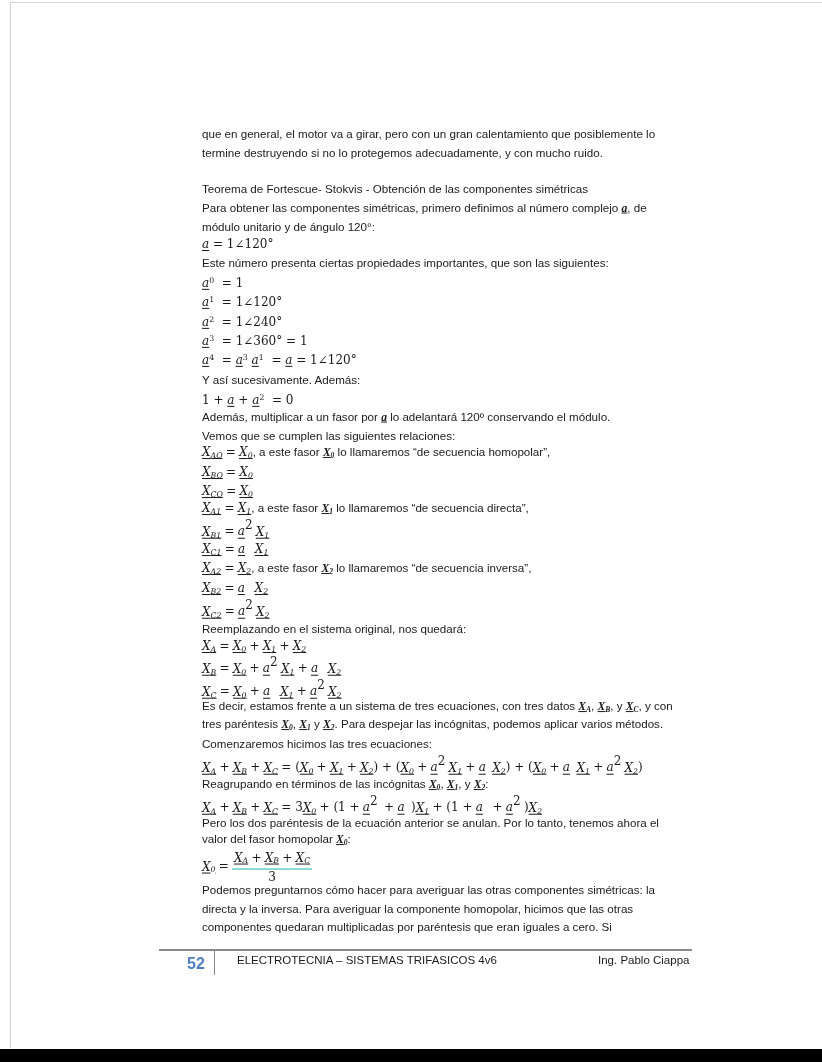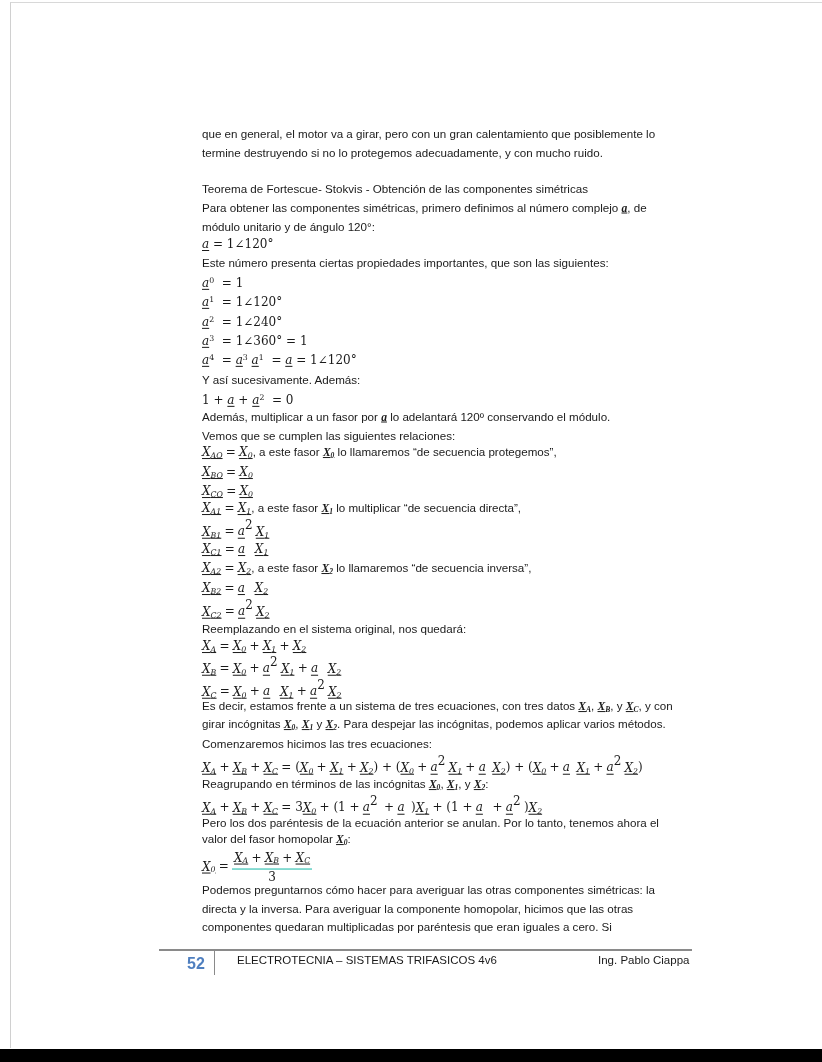--- a/index.html
+++ b/index.html
@@ -61,40 +61,40 @@
     <div class="line m" style="top:337px"><span class="mi u">a</span><sup>3</sup>&nbsp; <span>= 1∠360° = 1</span></div>
     <div class="line m" style="top:356px"><span class="mi u">a</span><sup>4</sup>&nbsp; <span>=</span> <span class="mi u">a</span><sup>3</sup> <span class="mi u">a</span><sup>1</sup>&nbsp; <span>=</span> <span class="mi u">a</span> <span>= 1∠120°</span></div>
 
     <div class="line" style="top:377px">Y así sucesivamente. Además:</div>
 
     <div class="line m" style="top:396px"><span>1 +</span> <span class="mi u">a</span> <span>+</span> <span class="mi u">a</span><sup>2</sup>&nbsp; <span>= 0</span></div>
 
     <div class="line" style="top:414px"><span>Además, multiplicar a un fasor por </span><span class="bi">a</span><span> lo adelantará 120º conservando el módulo.</span></div>
     <div class="line" style="top:433px">Vemos que se cumplen las siguientes relaciones:</div>
 
-    <div class="line" style="top:451px"><span class="mi u"><span>X</span><sub>AO</sub></span> <span class="m">=</span> <span class="mi u"><span>X</span><sub>0</sub></span><span>, a este fasor </span><span class="bi"><span>X</span><sub>0</sub></span><span> lo llamaremos “de secuencia protegemos”,</span></div>
+    <div class="line" style="top:451px"><span class="mi u"><span>X</span><sub>AO</sub></span> <span class="m">=</span> <span class="mi u"><span>X</span><sub>0</sub></span><span>, a este fasor </span><span class="bi"><span>X</span><sub>0</sub></span><span> lo llamaremos “de secuencia homopolar”,</span></div>
     <div class="line" style="top:471px"><span class="mi u"><span>X</span><sub>BO</sub></span> <span class="m">=</span> <span class="mi u"><span>X</span><sub>0</sub></span></div>
     <div class="line" style="top:490px"><span class="mi u"><span>X</span><sub>CO</sub></span> <span class="m">=</span> <span class="mi u"><span>X</span><sub>0</sub></span></div>
 
-    <div class="line" style="top:507px"><span class="mi u"><span>X</span><sub>A1</sub></span> <span class="m">=</span> <span class="mi u"><span>X</span><sub>1</sub></span><span>, a este fasor </span><span class="bi"><span>X</span><sub>1</sub></span><span> lo multiplicar “de secuencia directa”,</span></div>
+    <div class="line" style="top:507px"><span class="mi u"><span>X</span><sub>A1</sub></span> <span class="m">=</span> <span class="mi u"><span>X</span><sub>1</sub></span><span>, a este fasor </span><span class="bi"><span>X</span><sub>1</sub></span><span> lo llamaremos “de secuencia directa”,</span></div>
     <div class="line" style="top:527px"><span class="mi u"><span>X</span><sub>B1</sub></span> <span class="m">=</span> <span class="mi u">a</span><sup class="m">2</sup> <span class="mi u"><span>X</span><sub>1</sub></span></div>
     <div class="line" style="top:548px"><span class="mi u"><span>X</span><sub>C1</sub></span> <span class="m">=</span> <span class="mi u">a</span>&nbsp;&nbsp; <span class="mi u"><span>X</span><sub>1</sub></span></div>
 
     <div class="line" style="top:567px"><span class="mi u"><span>X</span><sub>A2</sub></span> <span class="m">=</span> <span class="mi u"><span>X</span><sub>2</sub></span><span>, a este fasor </span><span class="bi"><span>X</span><sub>2</sub></span><span> lo llamaremos “de secuencia inversa”,</span></div>
     <div class="line" style="top:587px"><span class="mi u"><span>X</span><sub>B2</sub></span> <span class="m">=</span> <span class="mi u">a</span>&nbsp;&nbsp; <span class="mi u"><span>X</span><sub>2</sub></span></div>
     <div class="line" style="top:607px"><span class="mi u"><span>X</span><sub>C2</sub></span> <span class="m">=</span> <span class="mi u">a</span><sup class="m">2</sup> <span class="mi u"><span>X</span><sub>2</sub></span></div>
 
     <div class="line" style="top:626px">Reemplazando en el sistema original, nos quedará:</div>
 
     <div class="line" style="top:645px"><span class="mi u"><span>X</span><sub>A</sub></span> <span class="m">=</span> <span class="mi u"><span>X</span><sub>0</sub></span> <span class="m">+</span> <span class="mi u"><span>X</span><sub>1</sub></span> <span class="m">+</span> <span class="mi u"><span>X</span><sub>2</sub></span></div>
     <div class="line" style="top:664px"><span class="mi u"><span>X</span><sub>B</sub></span> <span class="m">=</span> <span class="mi u"><span>X</span><sub>0</sub></span> <span class="m">+</span> <span class="mi u">a</span><sup class="m">2</sup> <span class="mi u"><span>X</span><sub>1</sub></span> <span class="m">+</span> <span class="mi u">a</span>&nbsp;&nbsp; <span class="mi u"><span>X</span><sub>2</sub></span></div>
     <div class="line" style="top:687px"><span class="mi u"><span>X</span><sub>C</sub></span> <span class="m">=</span> <span class="mi u"><span>X</span><sub>0</sub></span> <span class="m">+</span> <span class="mi u">a</span>&nbsp;&nbsp; <span class="mi u"><span>X</span><sub>1</sub></span> <span class="m">+</span> <span class="mi u">a</span><sup class="m">2</sup> <span class="mi u"><span>X</span><sub>2</sub></span></div>
 
     <div class="line" style="top:705px"><span>Es decir, estamos frente a un sistema de tres ecuaciones, con tres datos </span><span class="bi"><span>X</span><sub>A</sub></span>, <span class="bi"><span>X</span><sub>B</sub></span>, y <span class="bi"><span>X</span><sub>C</sub></span><span>, y con</span></div>
-    <div class="line" style="top:723px"><span>girar incógnitas </span><span class="bi"><span>X</span><sub>0</sub></span>, <span class="bi"><span>X</span><sub>1</sub></span> y <span class="bi"><span>X</span><sub>2</sub></span><span>. Para despejar las incógnitas, podemos aplicar varios métodos.</span></div>
+    <div class="line" style="top:723px"><span>tres paréntesis </span><span class="bi"><span>X</span><sub>0</sub></span>, <span class="bi"><span>X</span><sub>1</sub></span> y <span class="bi"><span>X</span><sub>2</sub></span><span>. Para despejar las incógnitas, podemos aplicar varios métodos.</span></div>
     <div class="line" style="top:741px">Comenzaremos hicimos las tres ecuaciones:</div>
 
     <div class="line" style="top:763px"><span class="mi u"><span>X</span><sub>A</sub></span> <span class="m">+</span> <span class="mi u"><span>X</span><sub>B</sub></span> <span class="m">+</span> <span class="mi u"><span>X</span><sub>C</sub></span> <span class="m">= (</span><span class="mi u"><span>X</span><sub>0</sub></span> <span class="m">+</span> <span class="mi u"><span>X</span><sub>1</sub></span> <span class="m">+</span> <span class="mi u"><span>X</span><sub>2</sub></span><span class="m">) + (</span><span class="mi u"><span>X</span><sub>0</sub></span> <span class="m">+</span> <span class="mi u">a</span><sup class="m">2</sup> <span class="mi u"><span>X</span><sub>1</sub></span> <span class="m">+</span> <span class="mi u">a</span>&nbsp; <span class="mi u"><span>X</span><sub>2</sub></span><span class="m">) + (</span><span class="mi u"><span>X</span><sub>0</sub></span> <span class="m">+</span> <span class="mi u">a</span>&nbsp; <span class="mi u"><span>X</span><sub>1</sub></span> <span class="m">+</span> <span class="mi u">a</span><sup class="m">2</sup> <span class="mi u"><span>X</span><sub>2</sub></span><span class="m">)</span></div>
 
     <div class="line" style="top:783px"><span>Reagrupando en términos de las incógnitas </span><span class="bi"><span>X</span><sub>0</sub></span>, <span class="bi"><span>X</span><sub>1</sub></span>, y <span class="bi"><span>X</span><sub>2</sub></span>:</div>
 
     <div class="line" style="top:803px"><span class="mi u"><span>X</span><sub>A</sub></span> <span class="m">+</span> <span class="mi u"><span>X</span><sub>B</sub></span> <span class="m">+</span> <span class="mi u"><span>X</span><sub>C</sub></span> <span class="m">= 3</span><span class="mi u"><span>X</span><sub>0</sub></span> <span class="m">+ (1 +</span> <span class="mi u">a</span><sup class="m">2</sup>&nbsp; <span class="m">+</span> <span class="mi u">a</span>&nbsp;&nbsp;<span class="m">)</span><span class="mi u"><span>X</span><sub>1</sub></span> <span class="m">+ (1 +</span> <span class="mi u">a</span>&nbsp;&nbsp; <span class="m">+</span> <span class="mi u">a</span><sup class="m">2</sup> <span class="m">)</span><span class="mi u"><span>X</span><sub>2</sub></span></div>
 
     <div class="line" style="top:820px">Pero los dos paréntesis de la ecuación anterior se anulan. Por lo tanto, tenemos ahora el</div>
     <div class="line" style="top:838px"><span>valor del fasor homopolar </span><span class="bi"><span>X</span><sub>0</sub></span>:</div>

